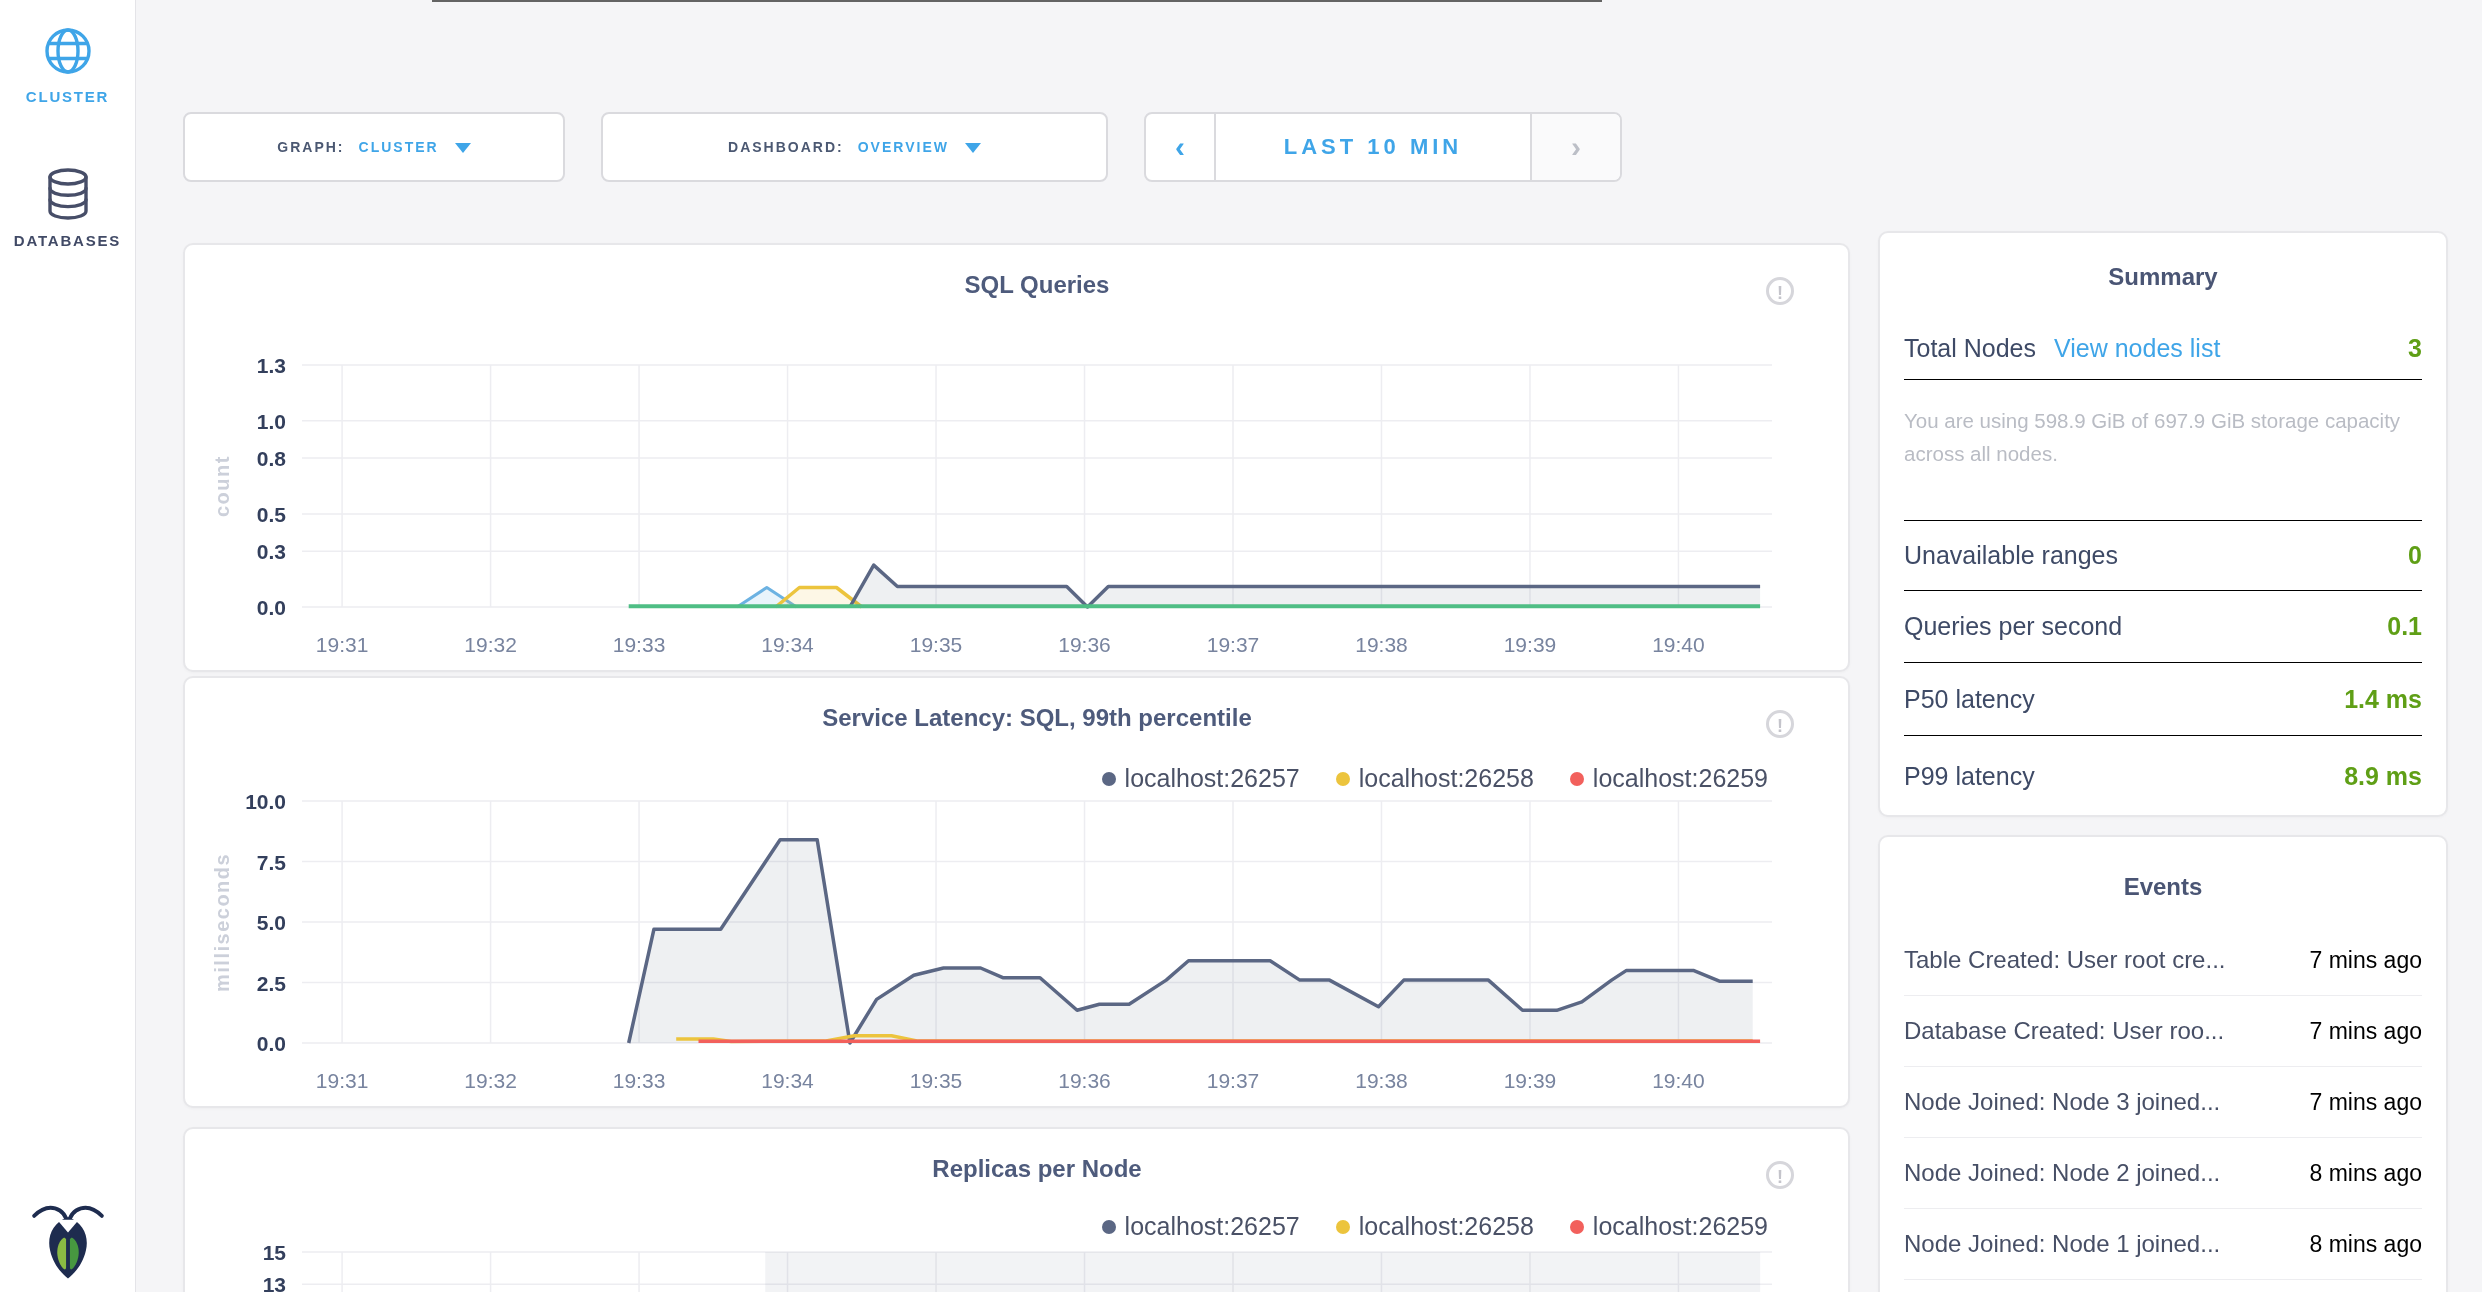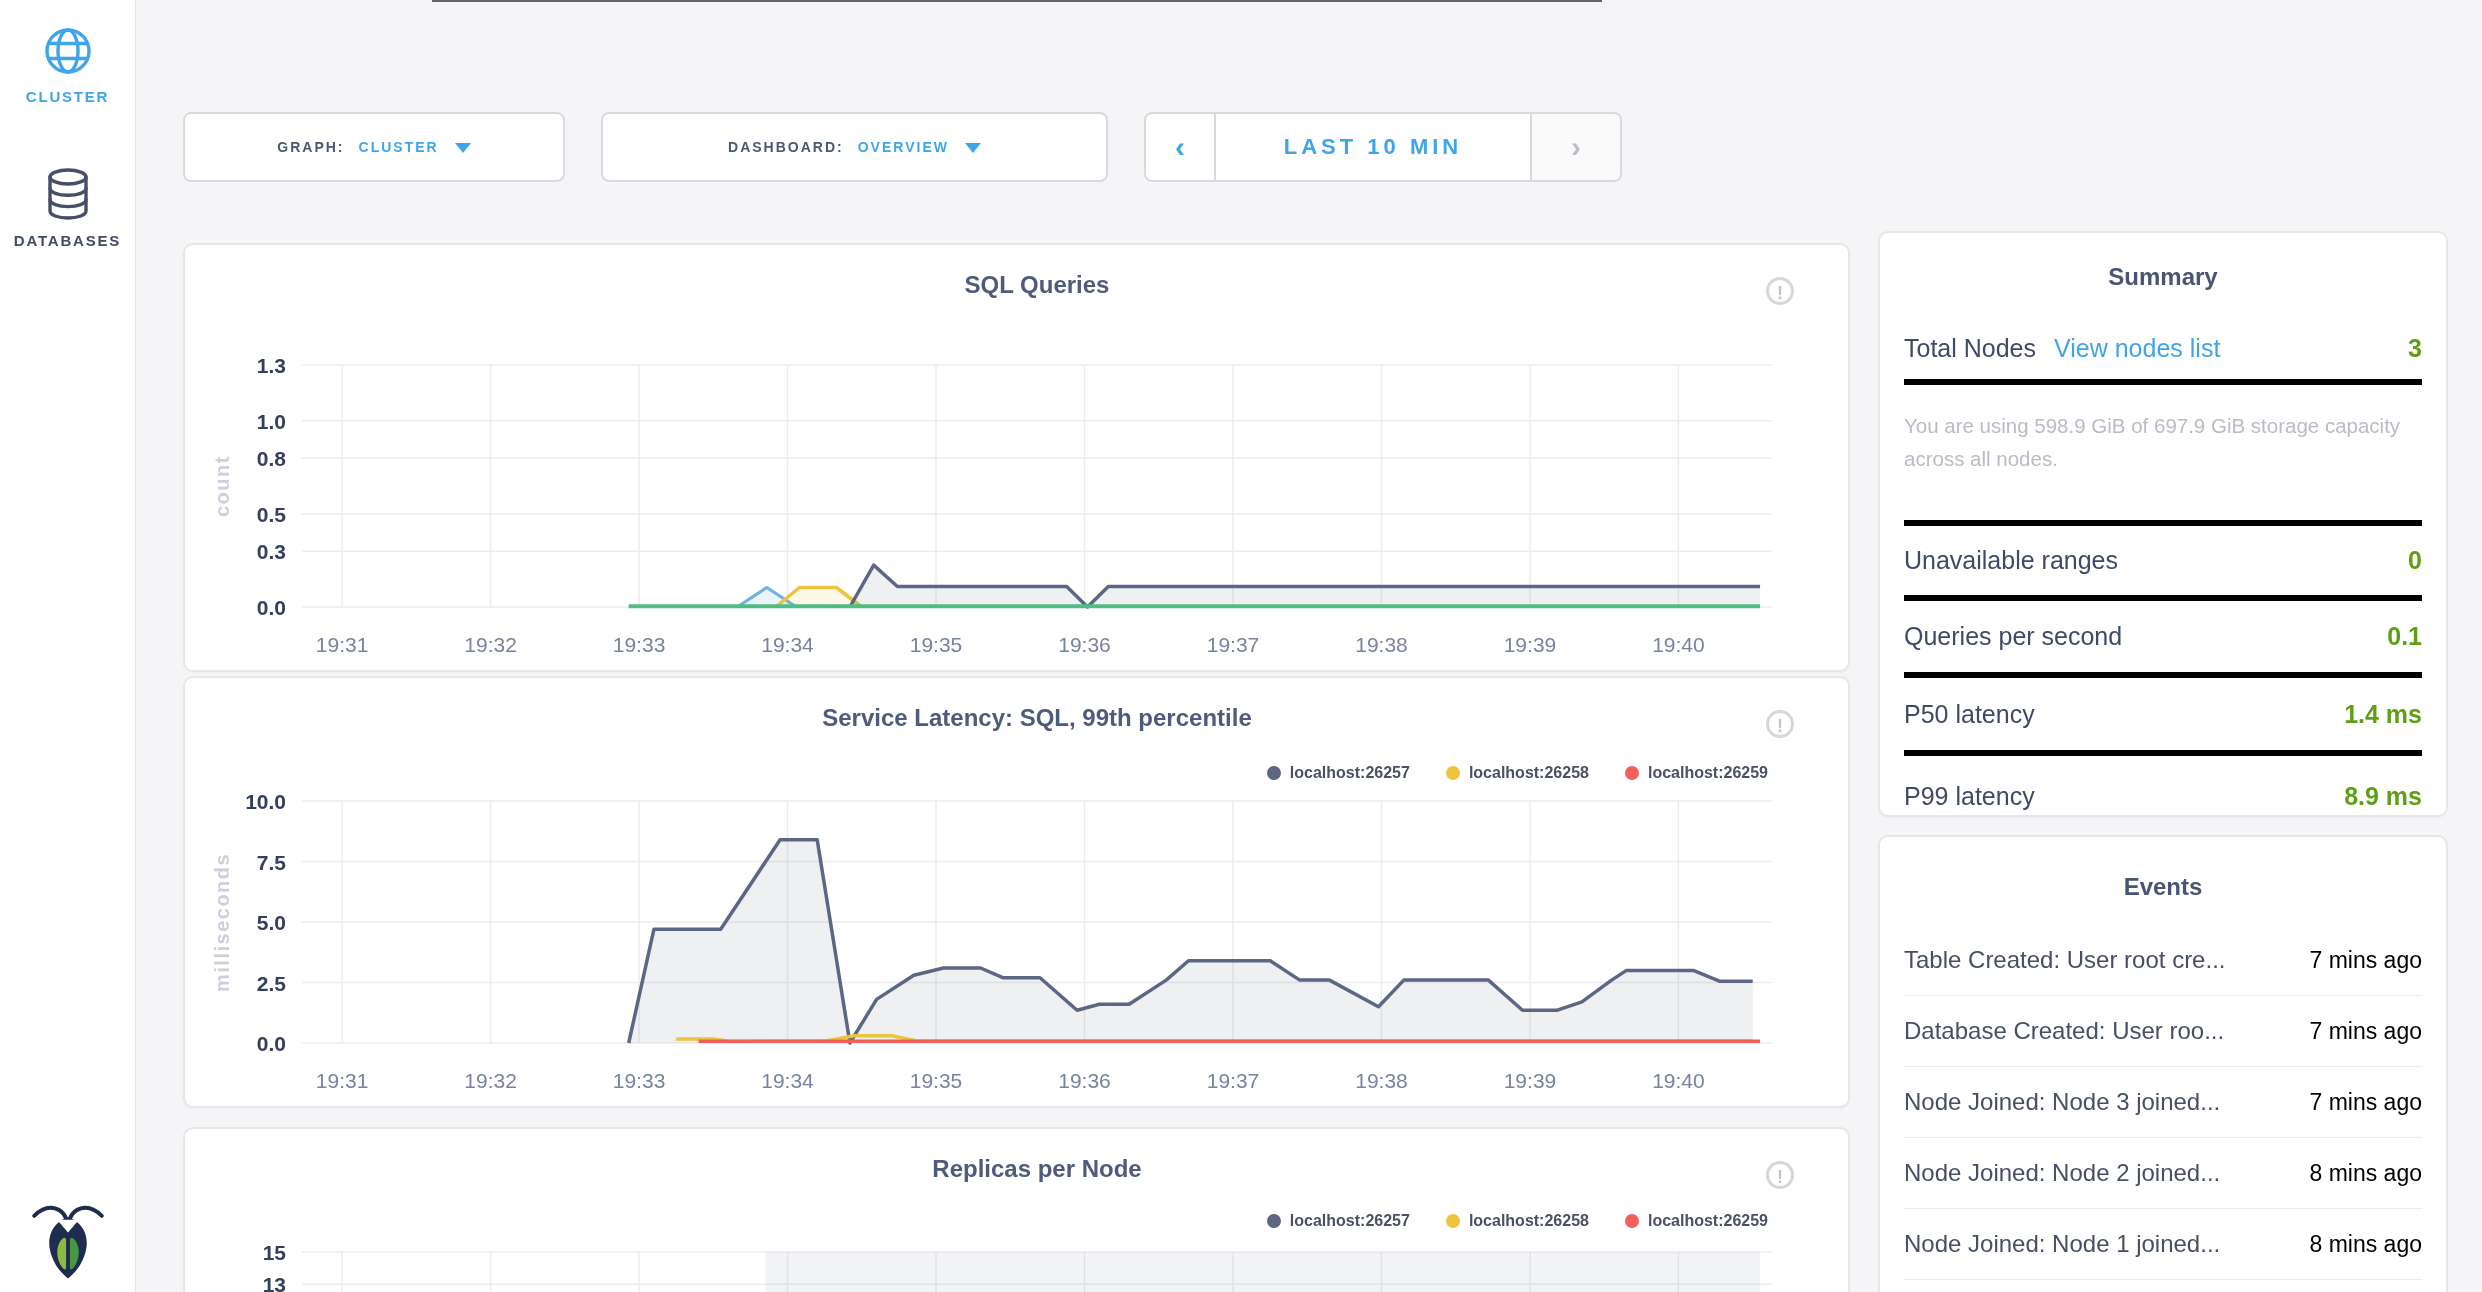--- a/index.html
+++ b/index.html
@@ -49,30 +49,30 @@
 
   .chart-title{position:absolute;left:117px;width:1470px;top:26px;text-align:center;
                font-size:24px;font-weight:bold;color:#4e5b7c;}
   .info-icon{position:absolute;right:54px;top:32px;width:28px;height:28px;border:3px solid #d6d6db;
              border-radius:50%;color:#c4c4cb;font-size:18px;font-weight:bold;text-align:center;
              line-height:26px;box-sizing:border-box;cursor:pointer;}
   .unit-label{position:absolute;left:22px;width:30px;display:flex;align-items:center;justify-content:center;
               writing-mode:vertical-rl;transform:rotate(180deg);color:#ccd0da;font-size:20px;
               letter-spacing:1.5px;font-weight:bold;}
   .legend{position:absolute;right:80px;display:flex;gap:36px;align-items:center;
-          font-size:16px;color:#4a5166;font-weight:bold;}
+          font-size:25px;color:#4a5166;}
   .legend .li{display:flex;align-items:center;}
   .legend .dot{width:14px;height:14px;border-radius:50%;margin-right:9px;}
   .plot-svg{position:absolute;left:0;top:0;pointer-events:none;}
 
   
   .panel-title{position:absolute;top:32px;left:0;width:100%;text-align:center;
                font-size:24px;font-weight:bold;color:#4a5574;}
   .summary-rows{position:absolute;left:24px;right:24px;top:84px;}
-  .srow{border-bottom:6px solid #000000;display:flex;justify-content:space-between;
+  .srow{border-bottom:1px solid #000000;display:flex;justify-content:space-between;
         align-items:center;font-size:25px;}
   .srow .lab{color:#3e4a66;}
   .srow .val{color:#5f9f16;font-weight:bold;white-space:nowrap;}
   .srow .lnk{color:#3fa5e8;margin-left:18px;cursor:pointer;}
   .srow.block{display:block;}
   .srow.block .toprow{display:flex;justify-content:space-between;align-items:center;}
   .subtext{font-size:20.5px;color:#b9bcc4;line-height:33px;margin-top:8px;width:96%;}
 
   
   .event-rows{position:absolute;left:24px;right:24px;top:88px;}

